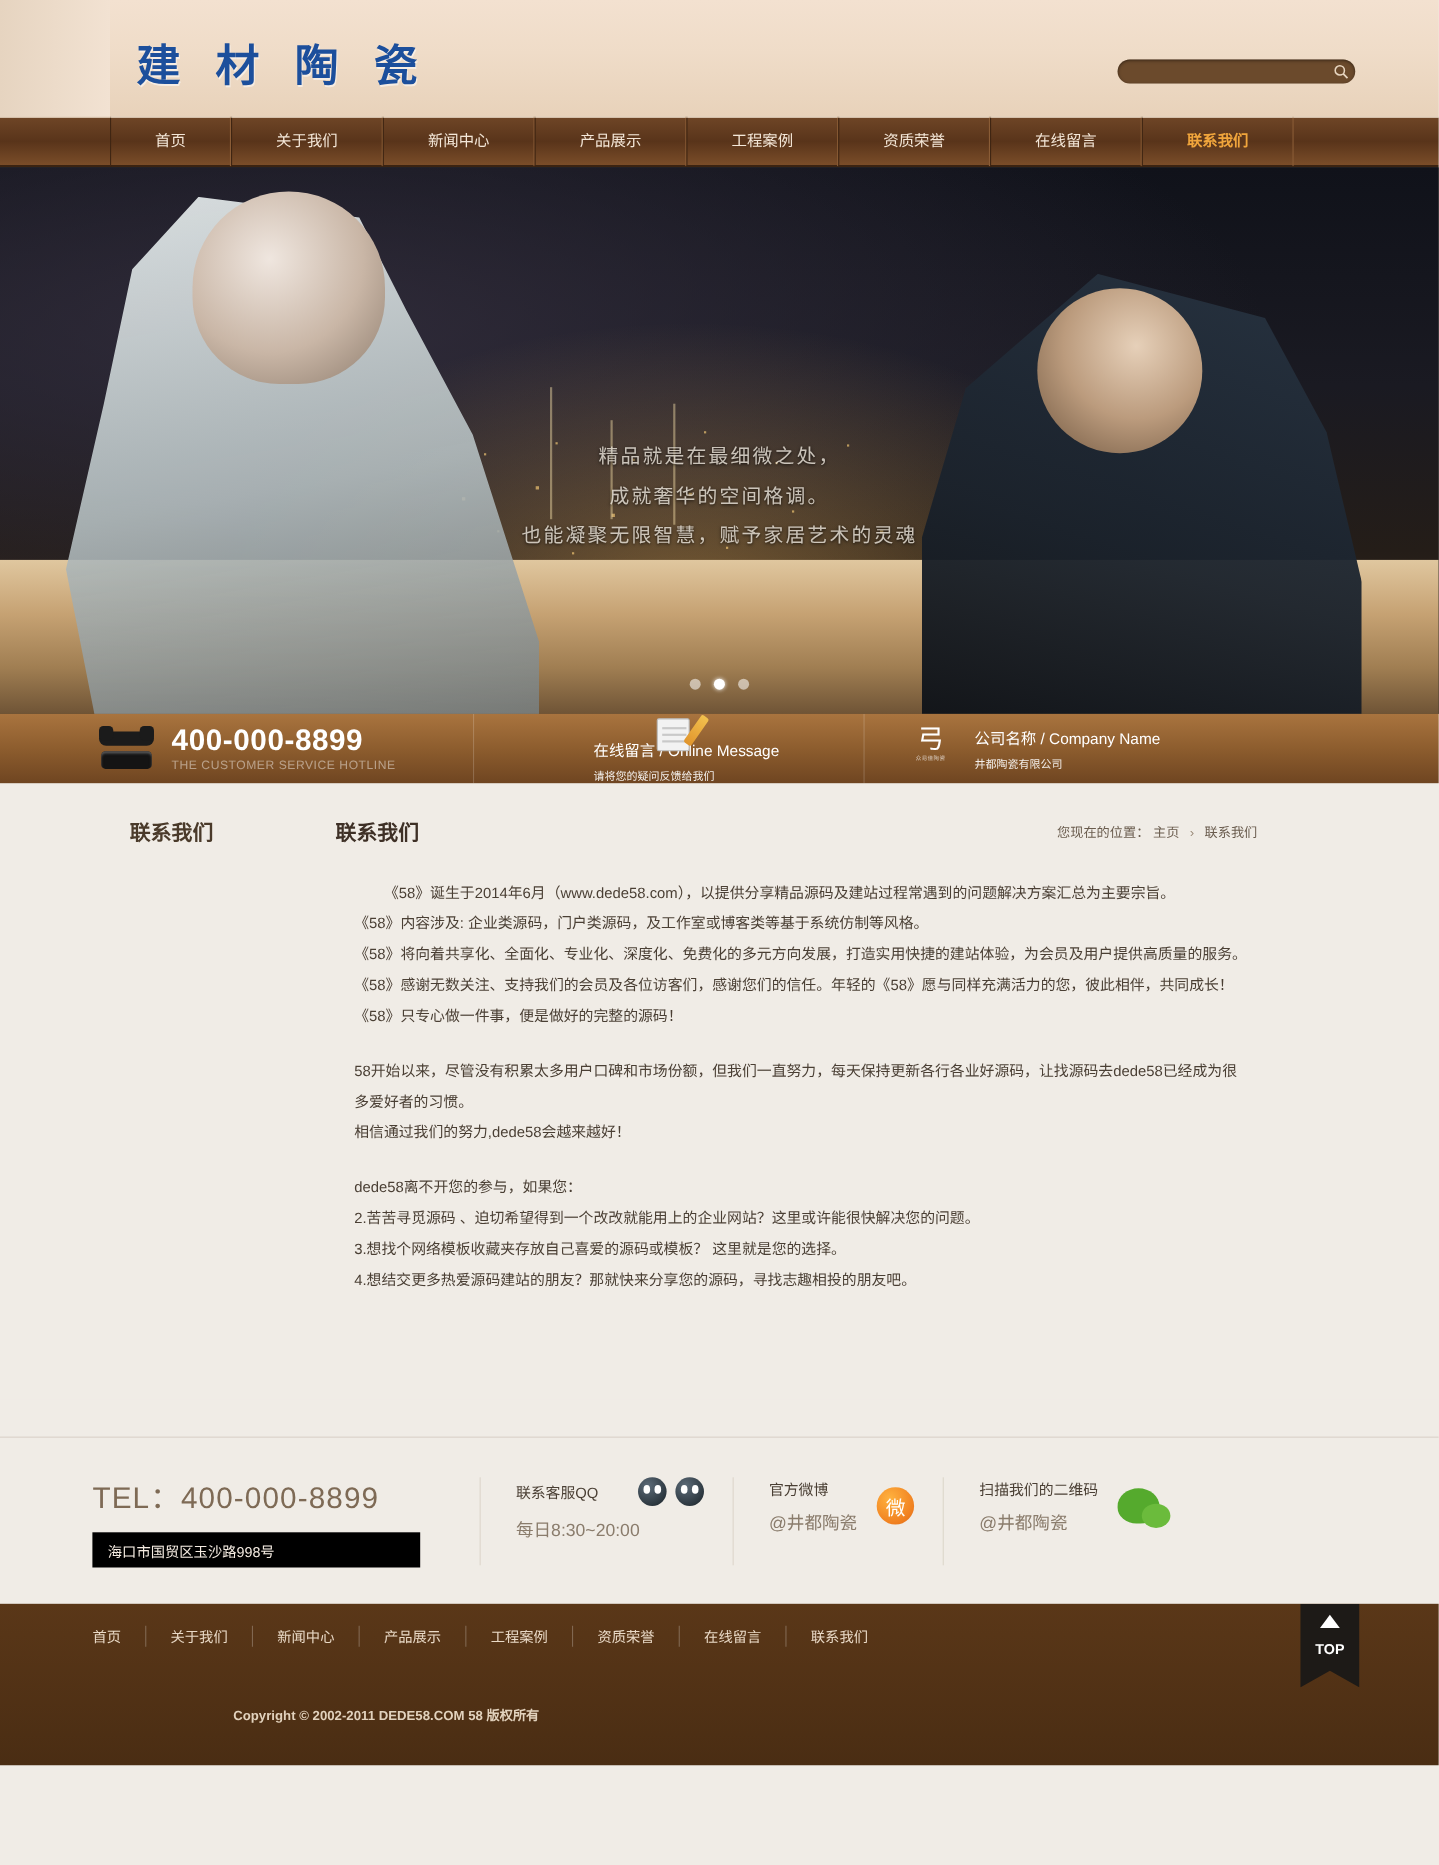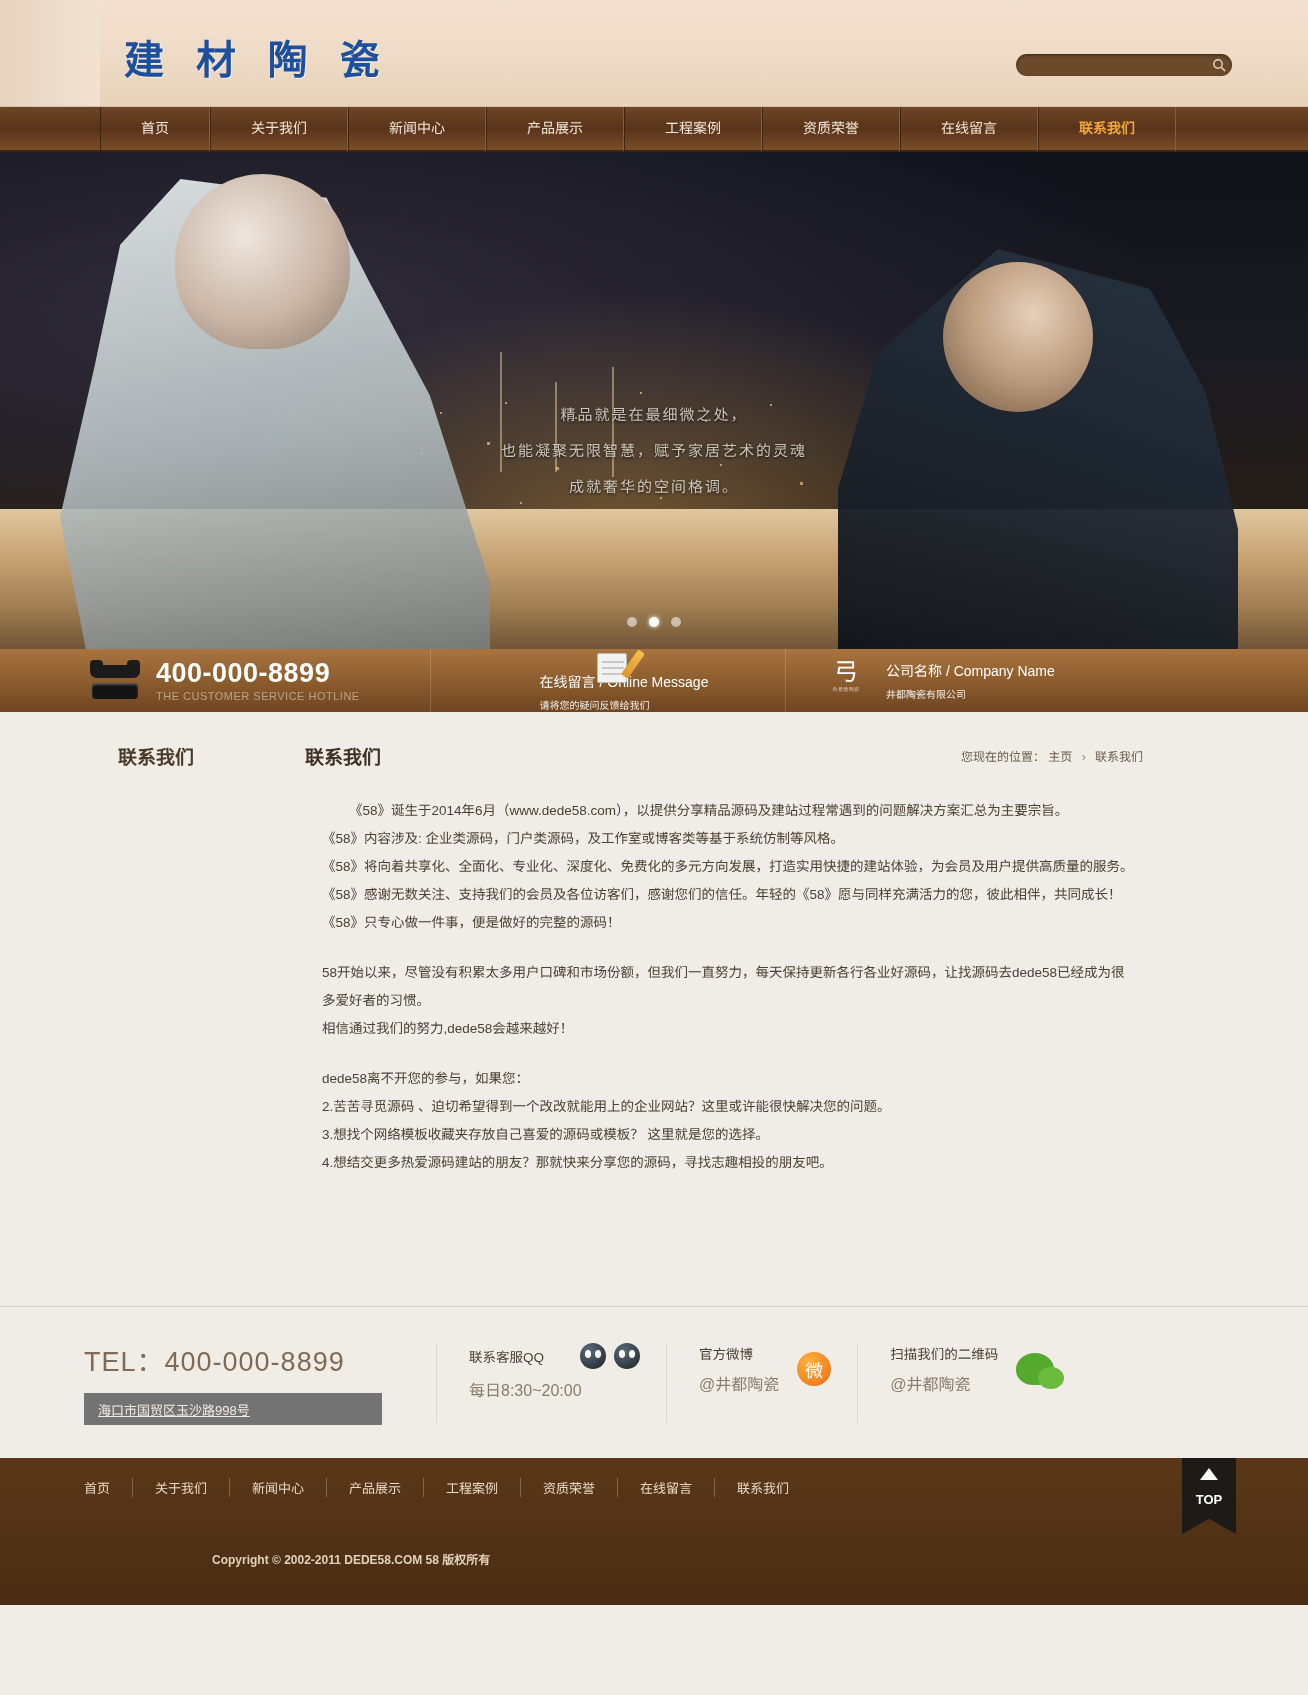--- a/index.html
+++ b/index.html
@@ -126,21 +126,21 @@
     position:absolute; right:215px; top:110px; width:150px; height:150px;
     border-radius: 50%;
     background: radial-gradient(circle at 60% 35%, #e2cbb4 0%, #b99madn 50%, #7b6048 100%);
     background: radial-gradient(circle at 60% 35%, #e6d0b9 0%, #bb9b7d 50%, #6f563f 100%);
   }
   .banner-caption {
     position: absolute;
     left: 0; right: 0; top: 245px;
     text-align: center;
     color: rgba(245,238,228,.78);
-    font-size: 15px;
+    font-size: 18px;
     line-height: 36px;
     letter-spacing: 2px;
     text-shadow: 0 1px 3px rgba(0,0,0,.8);
     pointer-events: none;
   }
   .banner-dots {
     position: absolute; bottom: 22px; left: 0; right: 0;
     display: flex; justify-content: center; gap: 12px;
   }
   .dot { width: 10px; height: 10px; border-radius: 50%; background: rgba(255,255,255,.55); cursor:pointer; }
@@ -200,26 +200,25 @@
     height: 152px;
     display: flex;
     align-items: center;
     padding-left: 84px;
   }
   .fc-left { width: 352px; }
   .fc-tel { font-size: 27px; color: #7e6a55; letter-spacing: 1px; }
   .fc-addr {
     margin-top: 14px;
     width: 298px; height: 32px;
-    background: #737373;
+    background: #000000;
     color: #f5ece2;
     font-size: 13px;
     display: flex; align-items: center;
     padding-left: 14px;
-    text-decoration: underline;
   }
   .fc-col { border-left: 1px solid #ddd6cb; height: 80px; padding: 0 26px 0 32px; display: flex; flex-direction: column; }
   .fc-label { font-size: 13.5px; color: #4a3f34; }
   .fc-sub { font-size: 16px; color: #8a7c6c; margin-top: 8px; }
   .fc-row { display: flex; align-items: center; gap: 18px; }
   .qq-icons { display: flex; gap: 8px; margin-left: 18px; }
   .qq { width: 26px; height: 26px; border-radius: 50%; background: radial-gradient(circle at 35% 30%, #5c6b78 0%, #2d3840 70%, #161c21 100%); position: relative; }
   .qq::before, .qq::after { content:""; position:absolute; top:7px; width:6px; height:8px; background:#fff; border-radius:50%; }
   .qq::before { left:5px; } .qq::after { right:5px; }
   .weibo {
@@ -340,22 +339,22 @@
       </g>
     </svg>
     <div class="counter"></div>
     <div class="man-left"></div>
     <div class="head-left"></div>
     <div class="man-right"></div>
     <div class="head-right"></div>
 
     <div class="banner-caption">
       <div>精品就是在最细微之处，</div>
+      <div>成就奢华的空间格调。</div>
       <div>也能凝聚无限智慧，赋予家居艺术的灵魂</div>
-      <div>成就奢华的空间格调。</div>
     </div>
 
     <div class="banner-dots">
       <div class="dot"></div>
       <div class="dot active"></div>
       <div class="dot"></div>
     </div>
   </div>
 
   <div class="infobar">

